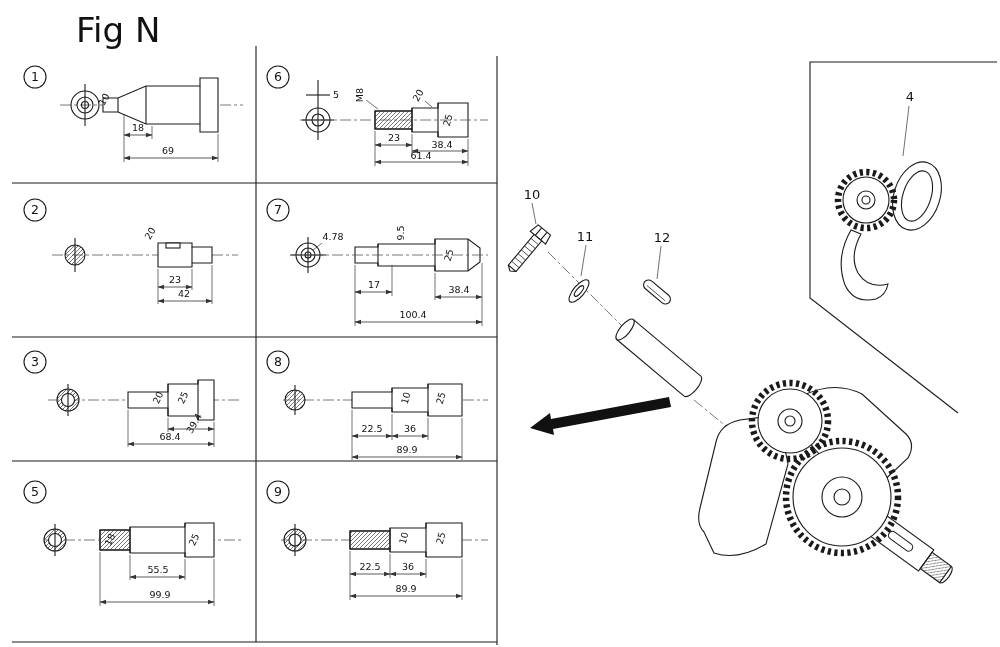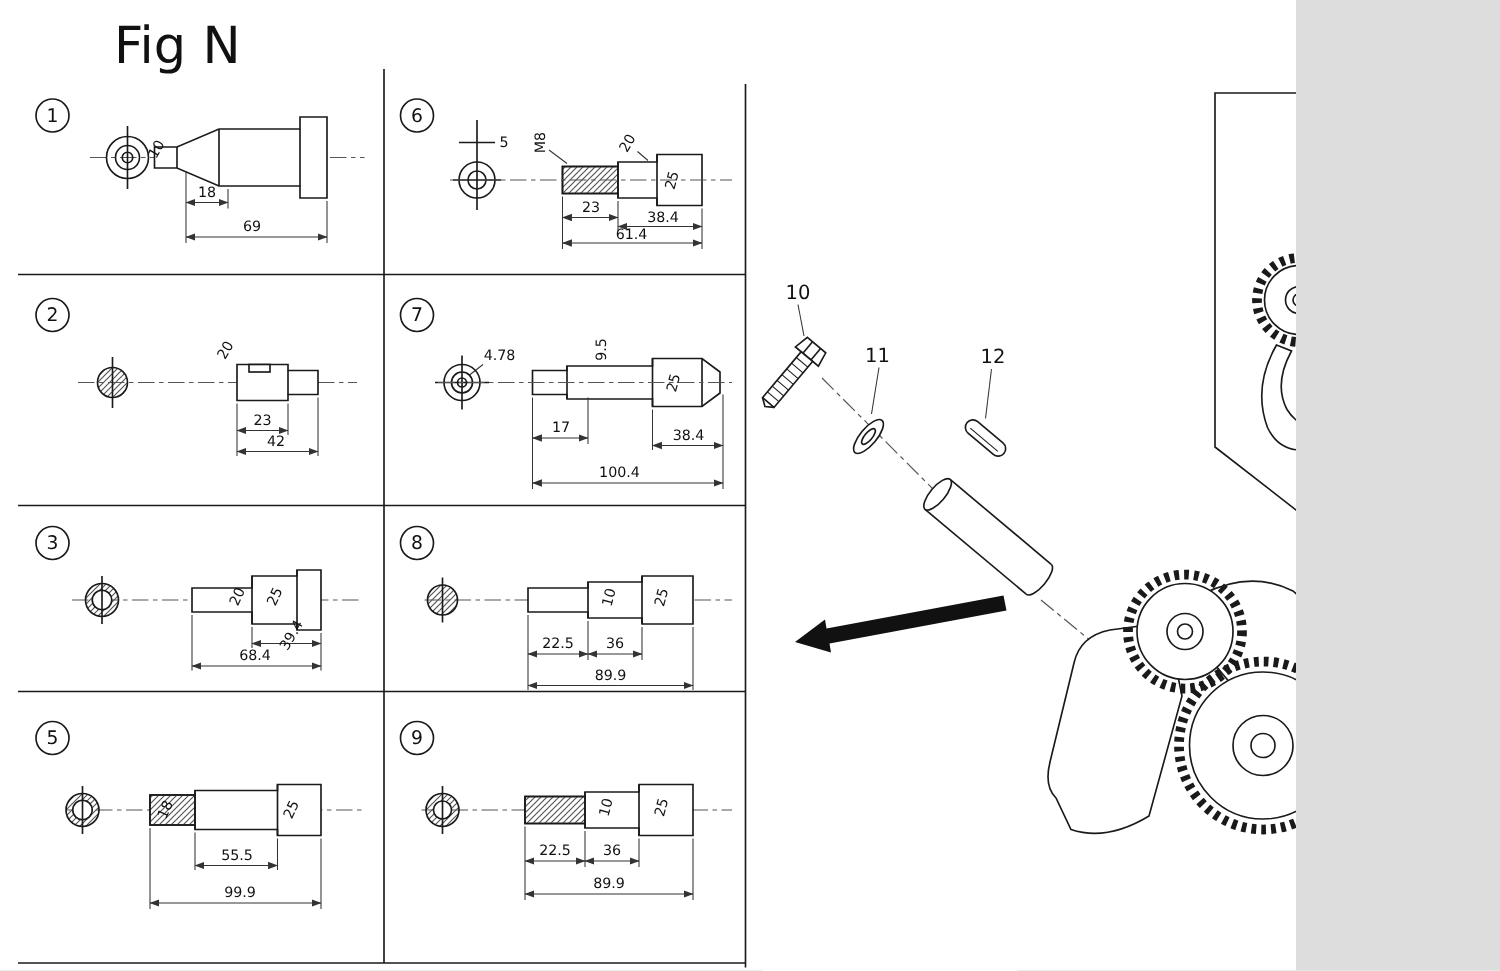--- a/index.html
+++ b/index.html
@@ -1,16 +1,16 @@
 <!DOCTYPE html>
 <html><head>
 <meta charset="utf-8">
 <style>
   html,body{margin:0;padding:0;background:#ddd}
-  .page{width:864px;height:647px;background:#fff;position:relative;overflow:hidden;
+  .page{width:1000px;height:647px;background:#fff;position:relative;overflow:hidden;
         font-family:"DejaVu Sans",sans-serif}
   svg{display:block}
   text{stroke:none;fill:#111;font-family:"DejaVu Sans",sans-serif}
   .t{font-size:9.5px;text-anchor:middle}
   .num{font-size:12.5px;text-anchor:middle}
   .lbl{font-size:13px;text-anchor:middle}
   .title{font-size:34px;text-anchor:start;fill:#111}
   .cl{stroke:#555;stroke-width:.8;fill:none;stroke-dasharray:11 3 3 3}
   .dim{stroke:#333;stroke-width:.8;fill:none}
   .ext{stroke:#333;stroke-width:.7;fill:none}

